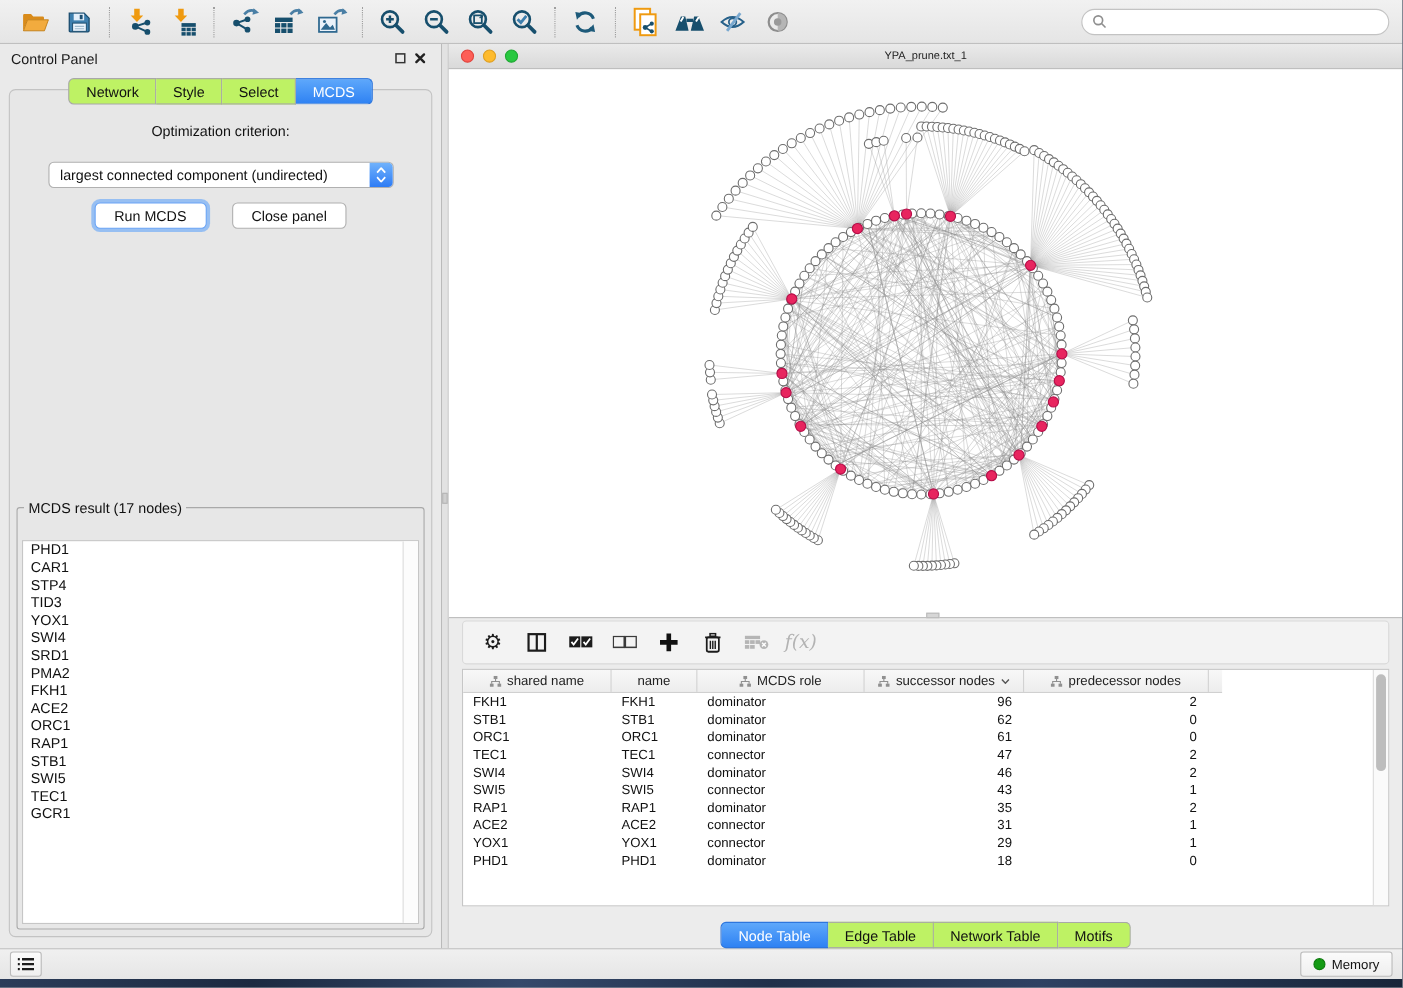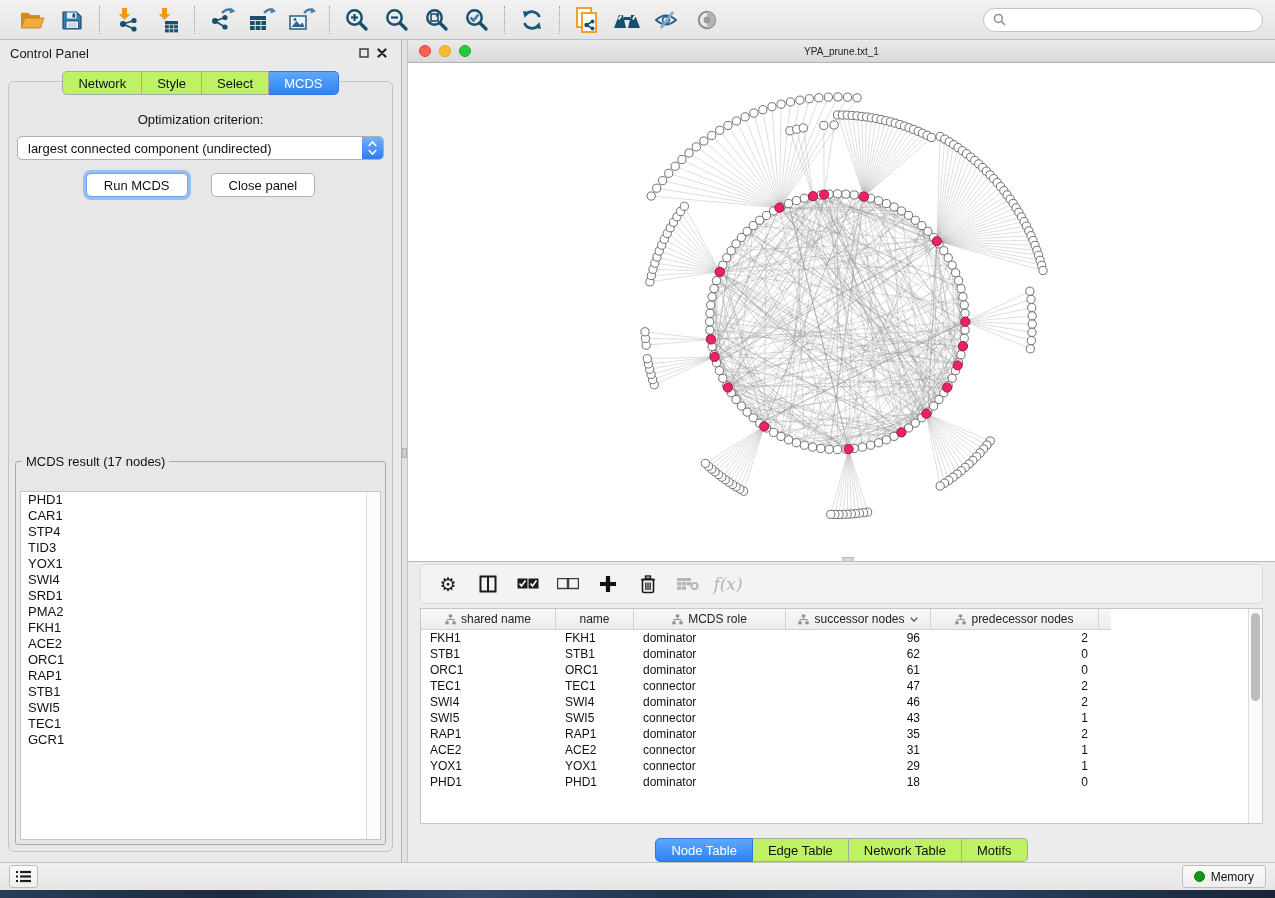--- a/index.html
+++ b/index.html
@@ -23,21 +23,21 @@
   .mini-icon{display:flex;align-items:center;justify-content:center;width:18px;height:16px;}
   .seg-tabs{display:flex;justify-content:center;position:relative;z-index:3;margin-top:5px;}
   .seg{height:22px;padding:0 15px;background:#bef264;border:1px solid #a8a8a8;border-left:none;
        font-size:13px;display:flex;align-items:center;color:#111;}
   .seg:first-child{border-left:1px solid #a8a8a8;border-radius:5px 0 0 5px;}
   .seg:last-child{border-radius:0 5px 5px 0;}
   .seg.active{background:linear-gradient(#5ea8fb,#2f82f3);border-color:#2d76dd;color:#fff;}
   .cp-pane{position:absolute;top:41px;left:8px;right:8px;bottom:10px;background:#e7e7e7;
            border:1px solid #c3c3c3;border-radius:6px;z-index:1;}
   .opt-label{text-align:center;margin-top:30px;font-size:13px;color:#111;}
-  .dropdown{margin:9px auto 0;width:367px;height:24px;background:#fff;border:1px solid #b0b0b0;
+  .dropdown{margin:20px auto 0;width:314px;height:24px;background:#fff;border:1px solid #b0b0b0;
             border-radius:5px;display:flex;align-items:center;font-size:13px;padding-left:10px;
             position:relative;box-sizing:border-box;color:#111;}
   .dd-cap{position:absolute;right:0;top:0;bottom:0;width:21px;border-radius:0 4px 4px 0;
           background:linear-gradient(#70b2fc,#2e7cf5);display:flex;flex-direction:column;
           align-items:center;justify-content:center;gap:2px;}
   .btn-row{display:flex;justify-content:center;gap:23px;margin-top:13px;}
   .mac-btn{height:24px;padding:0 17px;background:#fff;border:1px solid #b0b0b0;border-radius:5px;
            font-size:13px;color:#111;font-family:inherit;}
   .mac-btn.focused{box-shadow:0 0 0 3px rgba(98,165,250,.6);border-color:#6aa4f5;}
   .result-box{position:absolute;left:6px;right:6px;top:372px;bottom:6px;border:1px solid #a9a9a9;

